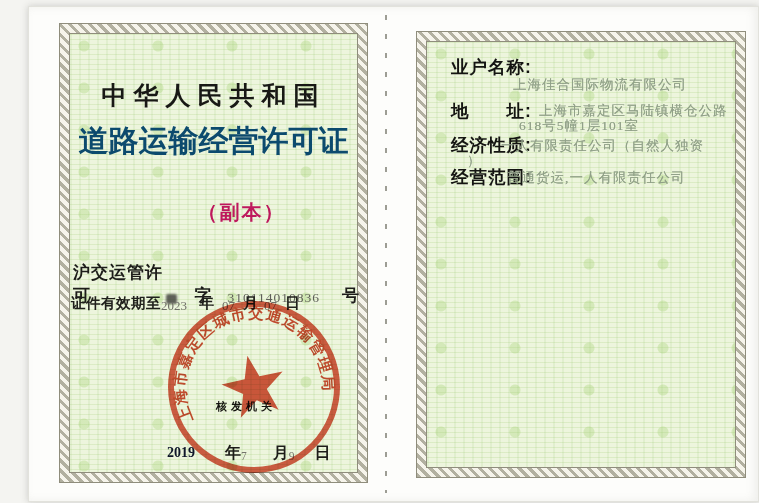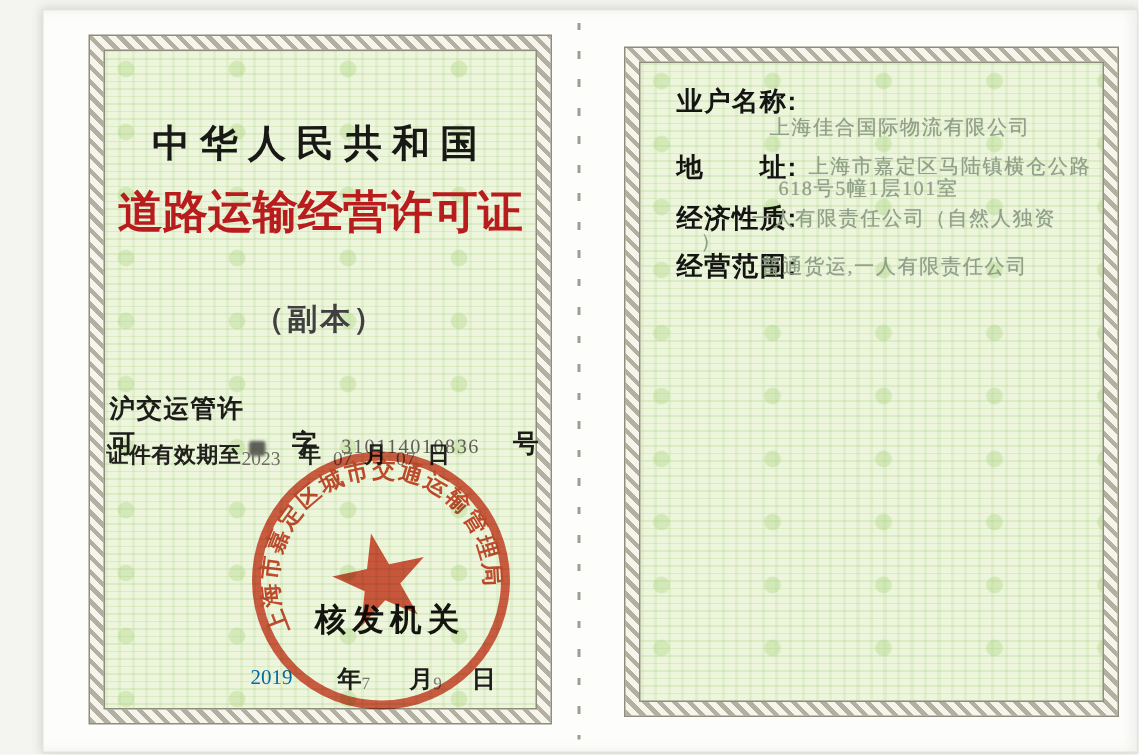--- a/index.html
+++ b/index.html
@@ -36,37 +36,37 @@
   
   .stitch{
     position:absolute;z-index:2;left:356px;top:8px;width:2px;height:478px;
     background:repeating-linear-gradient(180deg,#9d9d94 0 5px,rgba(0,0,0,0) 5px 19px);
   }
   
   .layer{position:absolute;z-index:3;}
   .center{text-align:center;}
   
   .country{left:30px;top:72px;width:309px;font-size:25px;letter-spacing:7px;color:#181815;font-weight:600;font-family:Liberation Serif, serif;}
-  .doc-title{left:26px;top:114px;width:317px;font-size:30px;font-weight:900;letter-spacing:0px;color:#b91c1c;
+  .doc-title{left:26px;top:114px;width:317px;font-size:30px;font-weight:900;letter-spacing:0px;color:#0c4a6e;
     font-family:"Liberation Sans","DejaVu Sans",sans-serif;}
-  .copy-type{left:30px;top:192px;width:309px;font-size:20px;letter-spacing:2px;color:#404040;font-weight:600;}
+  .copy-type{left:30px;top:192px;width:309px;font-size:20px;letter-spacing:2px;color:#be185d;font-weight:600;padding-left:28px;}
   .license-row{left:44px;top:254px;width:286px;display:flex;align-items:flex-end;color:#1c1c19;}
   .license-prefix{font-size:17px;font-weight:700;letter-spacing:1px;}
   .ink-smudge{width:12px;height:10px;margin:0 0 3px 2px;background:#3c3c38;border-radius:2px;filter:blur(1px);opacity:.8;}
   .license-zi{font-size:17px;font-weight:700;margin-left:18px;}
   .license-number{font-size:13.5px;color:#5f5f59;letter-spacing:1px;margin:0 0 1px 16px;font-family:"Liberation Serif",serif;}
   .license-hao{font-size:17px;font-weight:700;margin-left:22px;}
   .validity-row{left:42px;top:287px;display:flex;align-items:flex-start;color:#20201c;}
   .validity-label{font-size:14.5px;font-weight:700;letter-spacing:.5px;}
   .v-num{font-size:13px;color:#6e6e66;margin-top:4px;}
   .v-unit{font-size:15px;font-weight:700;}
   .ml6{margin-left:6px;}.ml8{margin-left:8px;}.ml12{margin-left:12px;}
-  .issuer{left:151px;top:392px;width:160px;font-size:21px;letter-spacing:4px;color:#14140f;font-weight:700;text-align:center;}
+  .issuer{left:137px;top:392px;width:160px;font-size:11px;letter-spacing:4px;color:#14140f;font-weight:700;text-align:center;}
   .issue-date-row{left:138px;top:436px;display:flex;align-items:flex-start;color:#1c1c18;}
-  .d-num{font-size:14px;color:#0369a1;margin-top:2px;}
+  .d-num{font-size:14px;color:#0f172a;margin-top:2px;font-weight:bold;}
   .d-sub{font-size:11.5px;color:#75756c;margin-top:7px;}
   .d-unit{font-size:16px;font-weight:700;}
   .ml20{margin-left:20px;}.ml26{margin-left:26px;}.ml30{margin-left:30px;}
   
   .seal{
     position:absolute;z-index:4;left:137px;top:292px;width:176px;height:176px;
     transform:rotate(-12deg);mix-blend-mode:multiply;opacity:.88;
   }
   
   .field-label{

